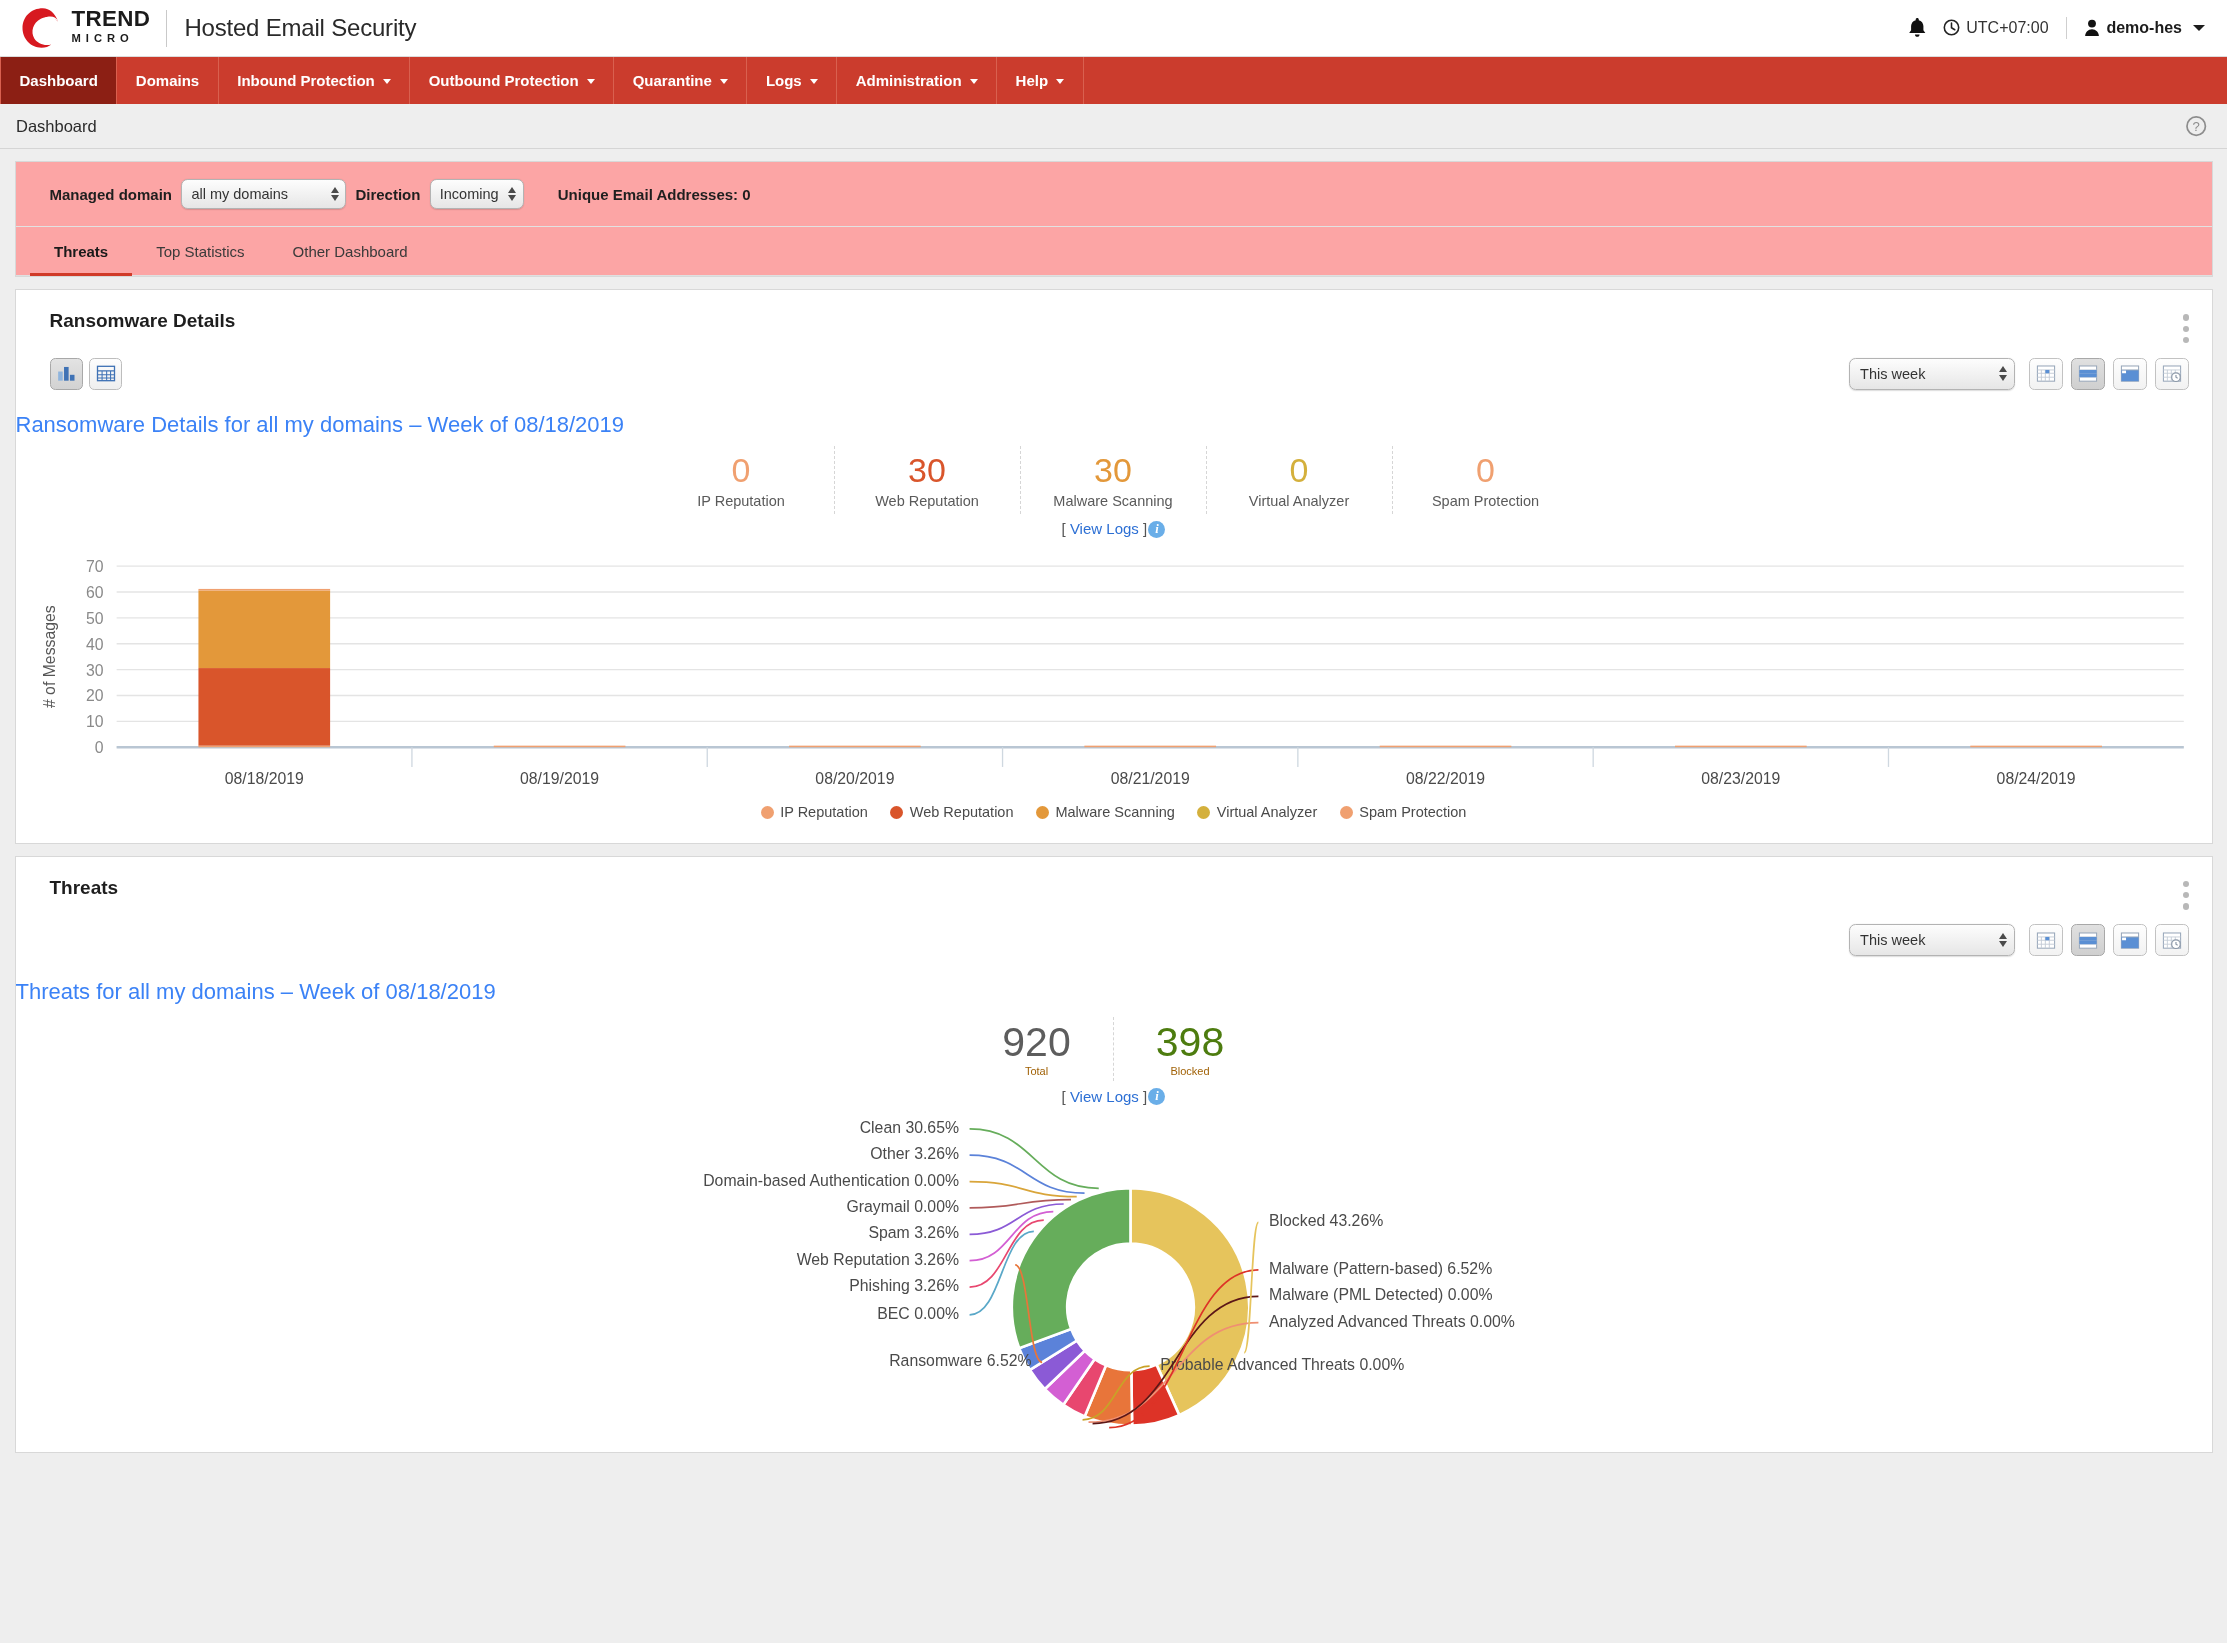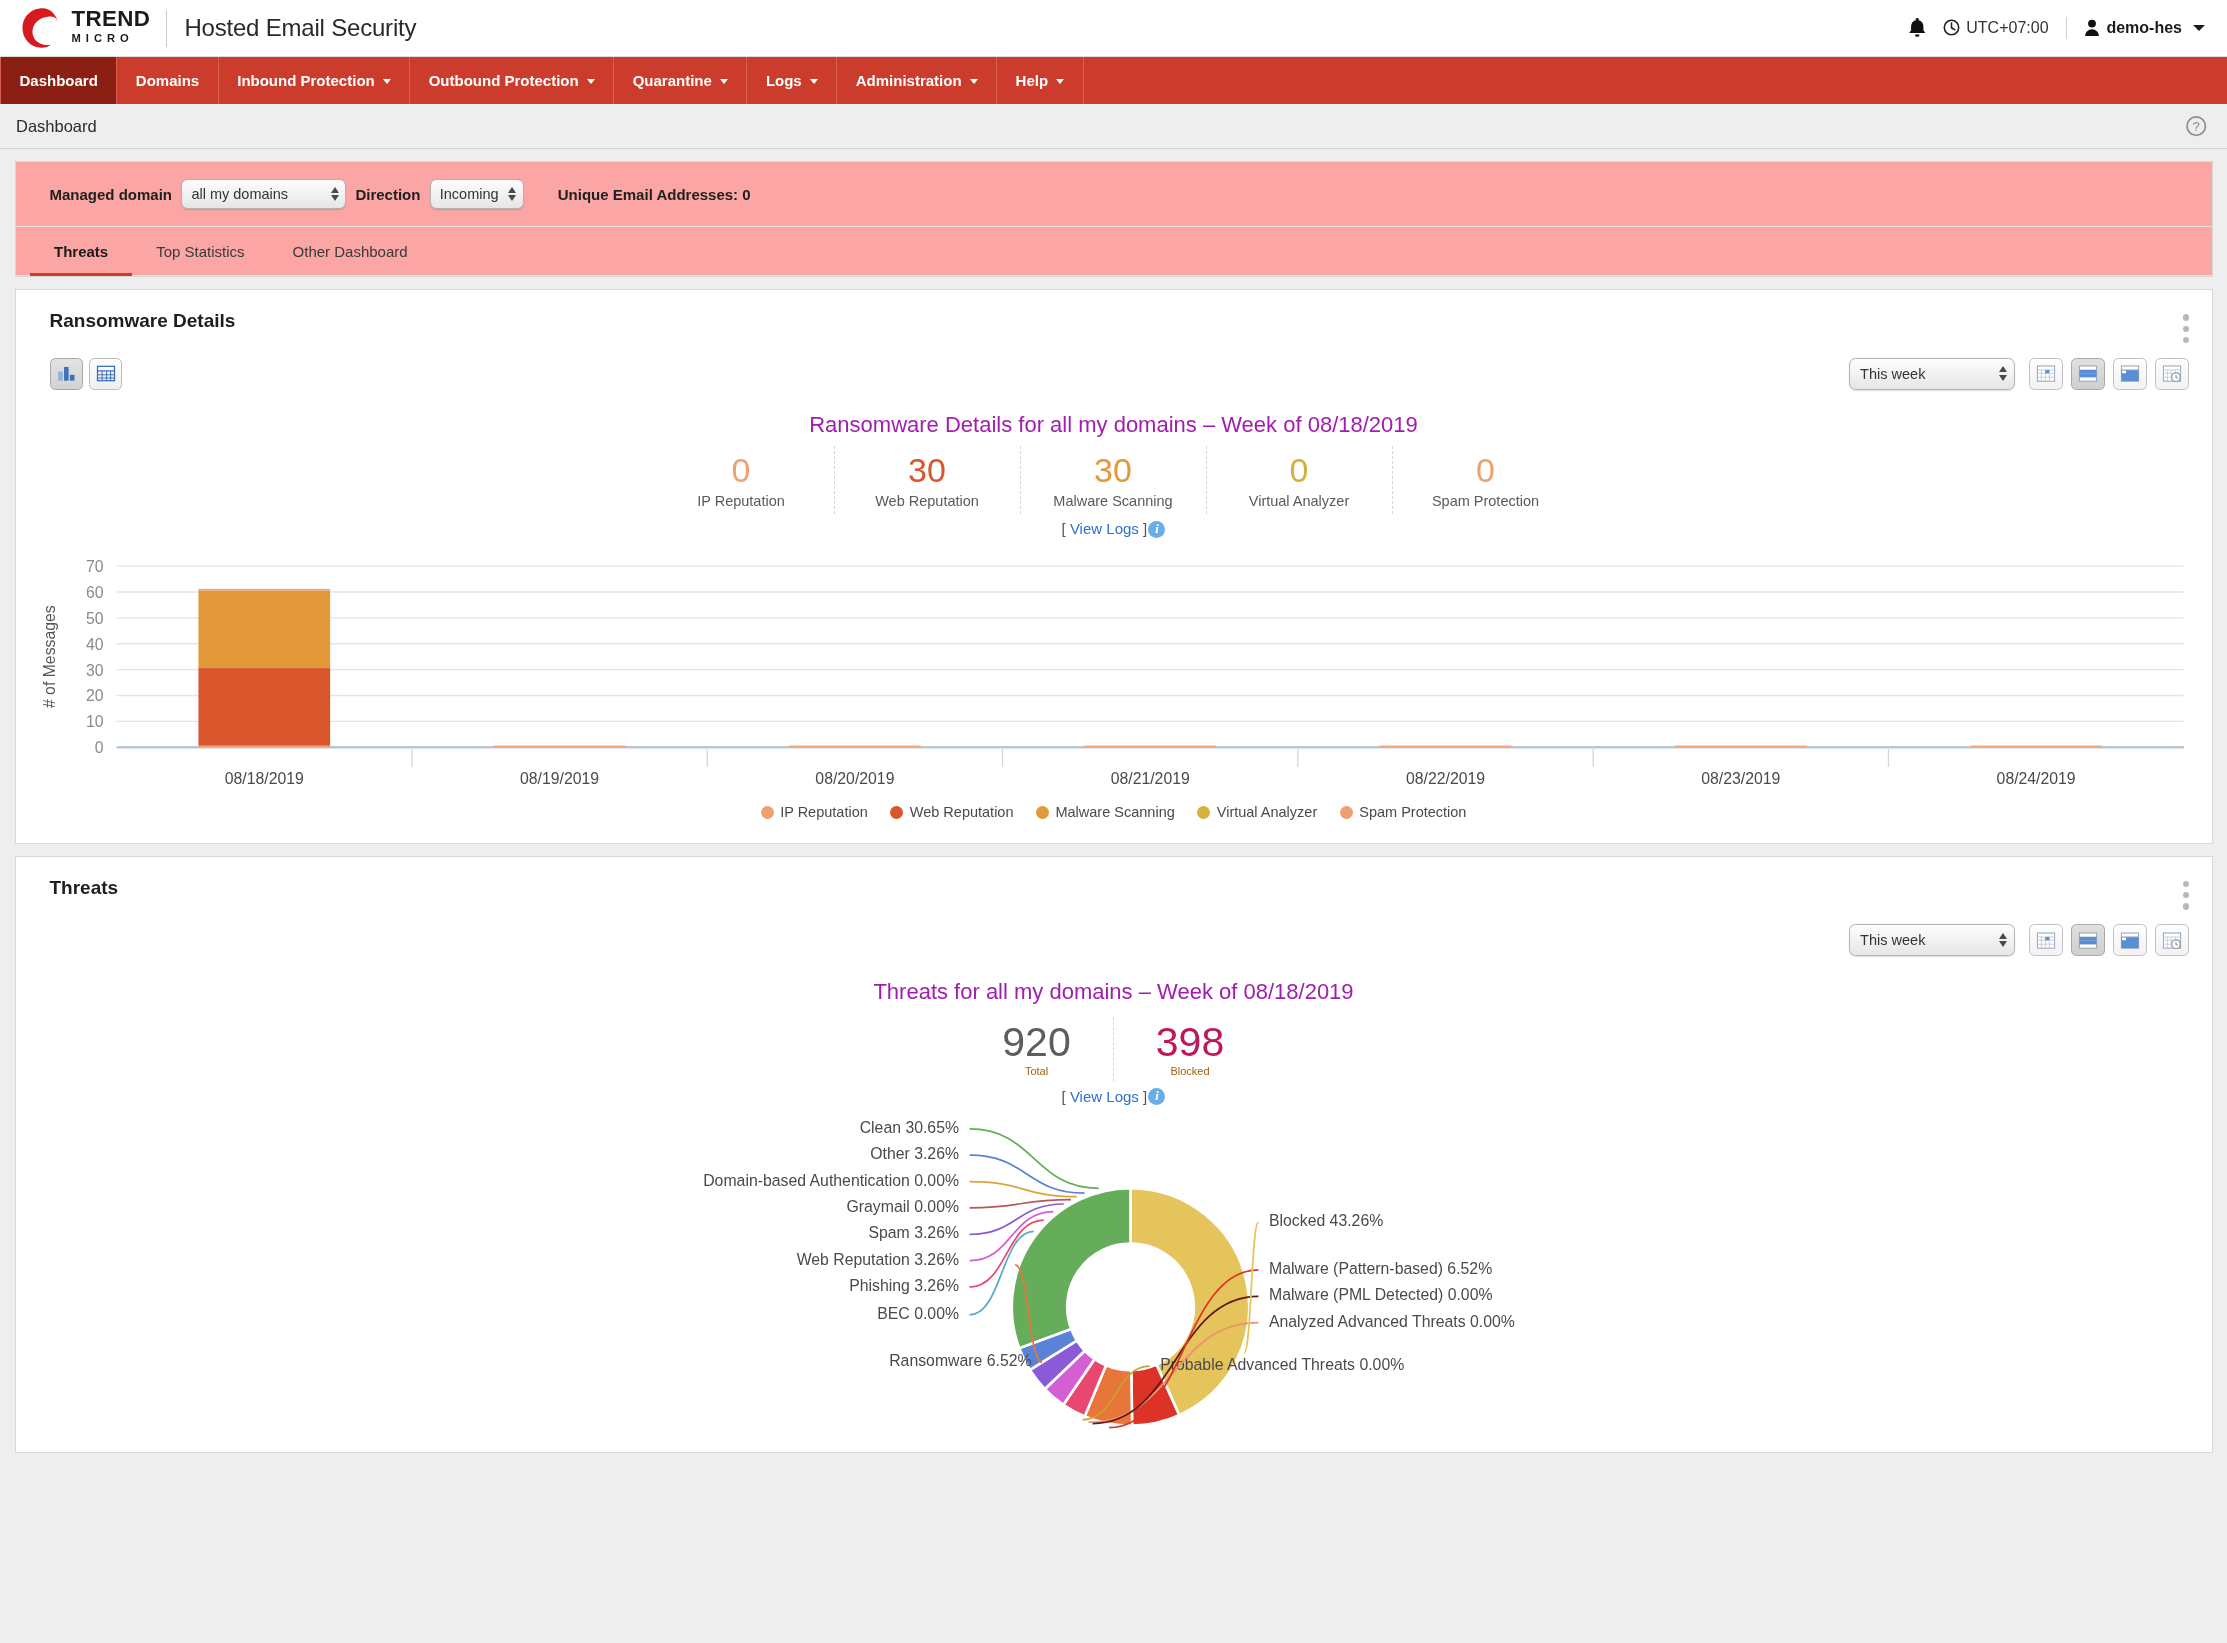--- a/index.html
+++ b/index.html
@@ -132,21 +132,21 @@
   }
   .rng-btn {
     width: 34px; height: 32px; border: 0.7px solid #c2c2c2; border-radius: 5.3px;
     background: linear-gradient(#fefefe,#f2f2f2); display:flex; align-items:center;
     justify-content:center; cursor: pointer;
   }
   .rng-btn.on { background: linear-gradient(#e0e0e0,#cfcfcf); border-color: #a8a8a8; }
 
   
   .chart-title {
-    text-align: center; font-size: 22px; color: #a21caf; font-weight: normal;
+    text-align: left; font-size: 22px; color: #3b82f6; font-weight: normal;
     padding: 12px 0 8px;
   }
   .kpis { display: flex; justify-content: center; align-items: stretch; }
   .kpi {
     width: 186px; text-align: center; padding: 6.6px 0 5.3px;
     border-right: 1.3px dashed #d6d6d6;
   }
   .kpi:last-child { border-right: none; }
   .kpi .num { font-size: 34px; line-height: 1.05; font-weight: normal; }
   .kpi .lbl { font-size: 14.5px; color: #5a5a5a; margin-top: 4px; }
@@ -504,21 +504,21 @@
     </div>
 
     <div class="chart-title">Threats for all my domains – Week of 08/18/2019</div>
 
     <div class="bigkpis">
       <div class="bigkpi">
         <div class="num" style="color:#5d5d5d">920</div>
         <div class="lbl">Total</div>
       </div>
       <div class="bigkpi">
-        <div class="num" style="color:#be185d">398</div>
+        <div class="num" style="color:#4d7c0f">398</div>
         <div class="lbl">Blocked</div>
       </div>
     </div>
 
     <div class="viewlogs">
       [ <a>View Logs</a> ]<span class="info-i">i</span>
     </div>
 
     <div class="donut-wrap">
       <svg id="donut" width="2196" height="343" viewBox="0 0 3330 520">

